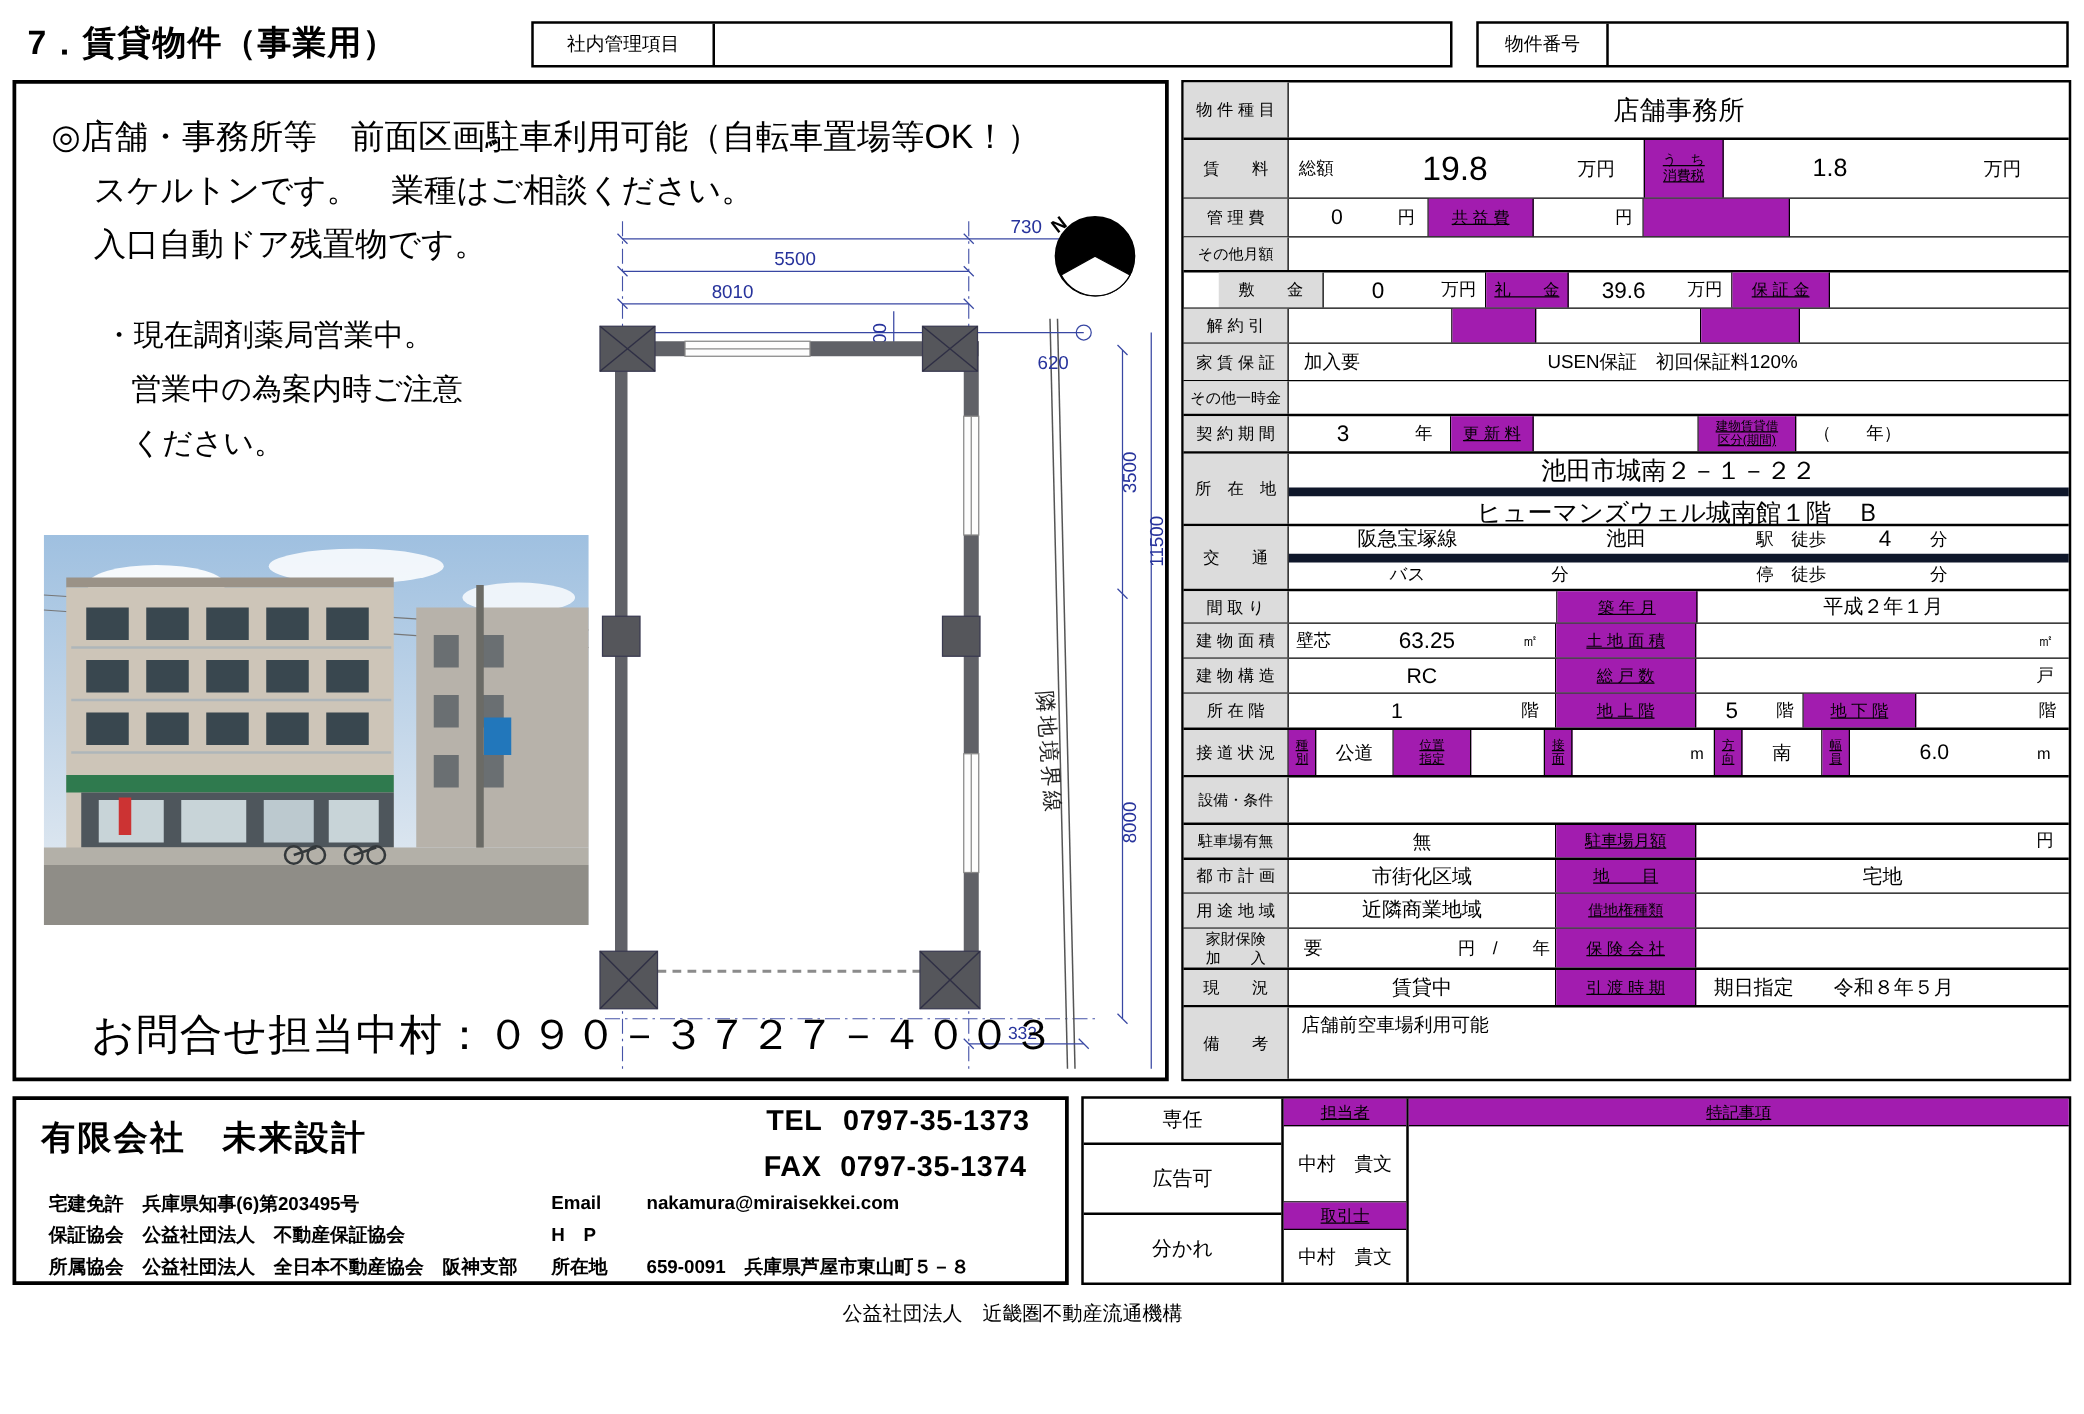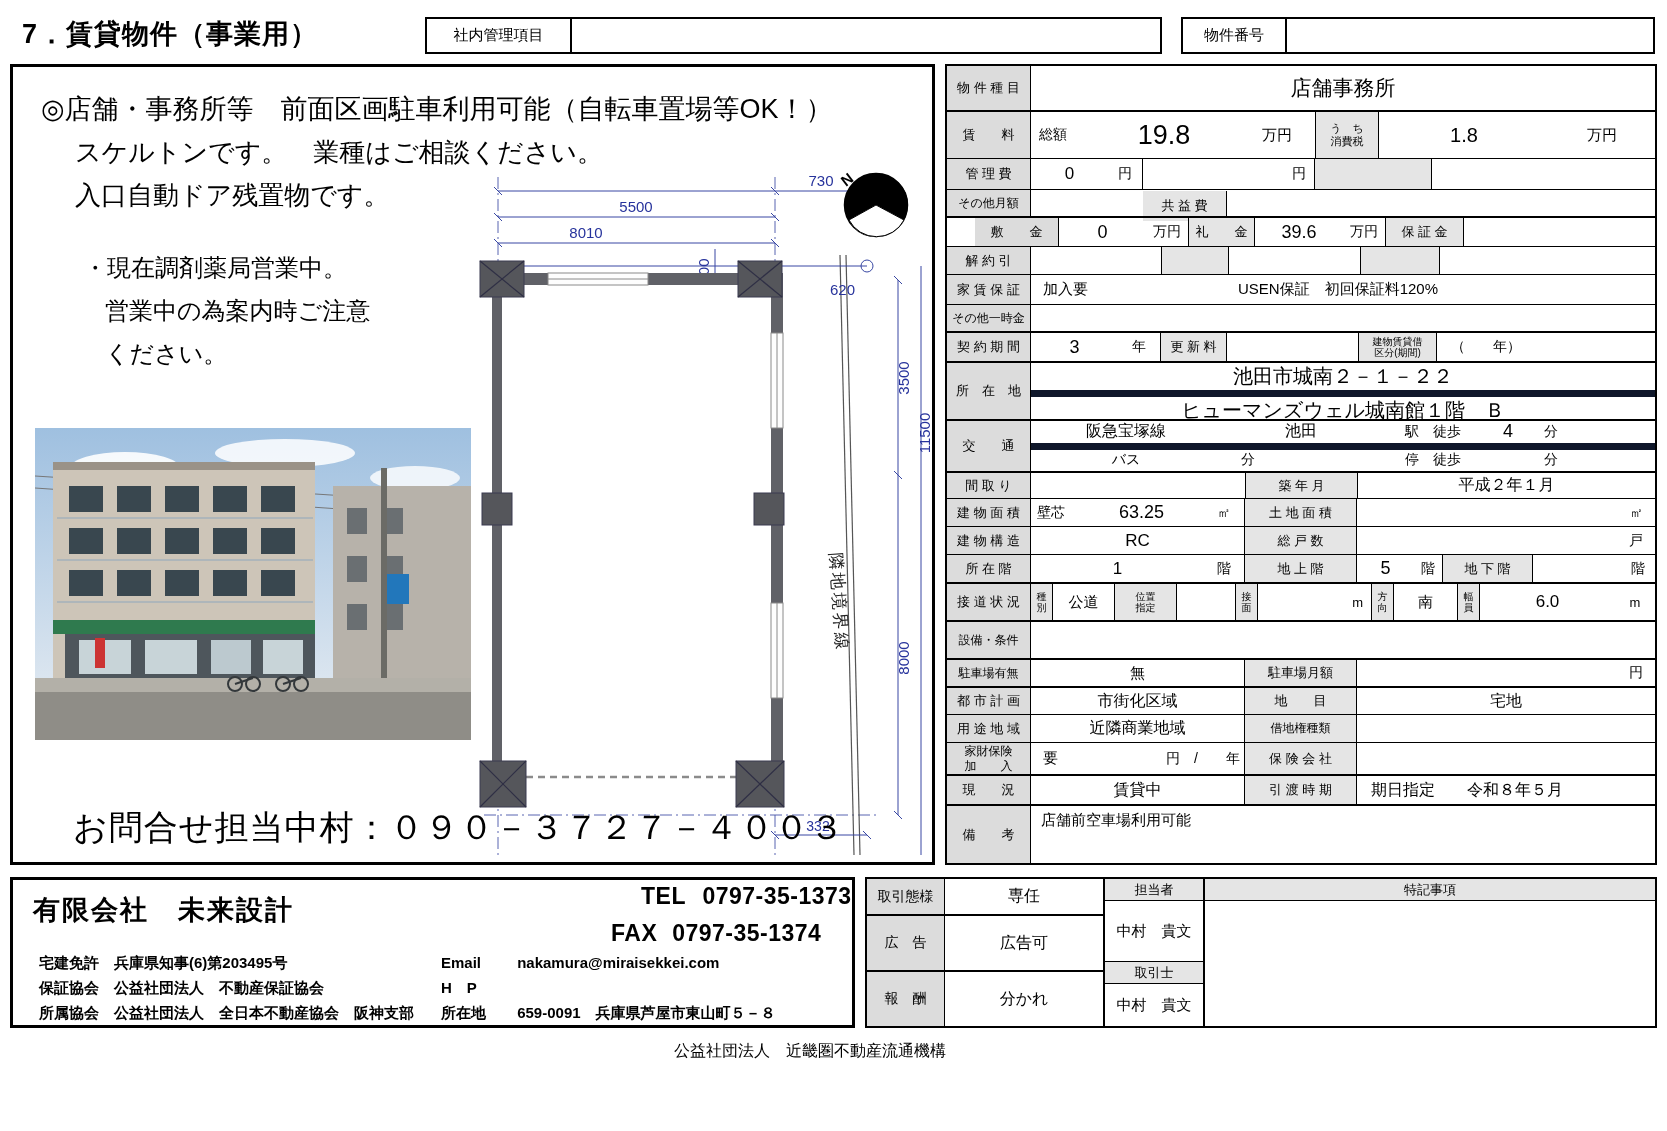--- a/index.html
+++ b/index.html
@@ -21,21 +21,21 @@
   .srow{display:flex;border-top:1px solid #000;box-sizing:border-box;flex:0 0 auto;min-height:0;}
   .srow.first{border-top:none;}
   .srow.thick{border-top-width:2px;}
   .slabel{flex:0 0 84px;background:#dcdcdc;border-right:1px solid #000;display:flex;align-items:center;justify-content:center;
           font-size:13px;text-align:center;white-space:pre-line;line-height:1.2;box-sizing:border-box;}
   .c{display:flex;align-items:center;justify-content:center;box-sizing:border-box;font-size:15px;height:100%;}
   .cc{display:flex;align-items:center;box-sizing:border-box;height:100%;}
   .col{display:flex;flex-direction:column;box-sizing:border-box;}
   .bR{border-right:1px solid #000;}
   .bB{border-bottom:7px solid #0f172a;}
-  .g{background:#e5e5e5;}
+  .g{background:#a21caf;text-decoration:underline;}
   .pre{white-space:pre-line;text-align:center;line-height:1.15;}
   .f10{font-size:10px;}.f11{font-size:11px;}.f12{font-size:12px;}.f13{font-size:13px;}.f14{font-size:14px;}
   .f15{font-size:15px;}.f16{font-size:16px;}.f17{font-size:17px;}.f18{font-size:18px;}.f20{font-size:20px;}
   .f21{font-size:21px;}.f27{font-size:27px;}
   .sp{display:block;}
   
   .company{position:absolute;left:10px;top:877px;width:845px;height:151px;border:3px solid #000;box-sizing:border-box;}
   .company .t{position:absolute;white-space:nowrap;}
   .cname{font-size:27px;font-weight:bold;letter-spacing:2px;}
   .clow{font-size:15px;font-weight:600;}
@@ -240,21 +240,21 @@
 消費税</div>
       <div class="c f20" style="width:170px;">1.8</div>
       <div class="c f15" style="flex:1;">万円</div>
     </div>
     <div class="srow" style="height:31px;">
       <div class="slabel">管 理 費</div>
       <div class="cc bR" style="width:112px;">
         <span class="sp f17" style="flex:1;text-align:center;">0</span>
         <span class="sp f14" style="width:34px;text-align:center;">円</span>
       </div>
-      <div class="c g bR f13" style="width:84px;margin-top:32px;">共 益 費</div>
+      <div class="c g bR f13" style="width:84px;">共 益 費</div>
       <div class="cc bR" style="width:88px;">
         <span class="sp f14" style="margin-left:auto;padding-right:8px;">円</span>
       </div>
       <div class="c g bR" style="width:117px;"></div>
       <div style="flex:1;"></div>
     </div>
     <div class="srow" style="height:27px;">
       <div class="slabel f12">その他月額</div>
       <div style="flex:1;"></div>
     </div>
@@ -436,21 +436,21 @@
       <div class="slabel">備　　考</div>
       <div class="f15" style="flex:1;padding:5px 10px;box-sizing:border-box;">店舗前空車場利用可能</div>
     </div>
   </div>
 
   <div class="company">
     <div class="t cname" style="left:20px;top:12px;">有限会社　未来設計</div>
     <div class="t clow" style="left:26px;top:74px;">宅建免許　兵庫県知事(6)第203495号</div>
     <div class="t clow" style="left:26px;top:99px;">保証協会　公益社団法人　不動産保証協会</div>
     <div class="t clow" style="left:26px;top:124px;">所属協会　公益社団法人　全日本不動産協会　阪神支部</div>
-    <div class="t telfax" style="left:628px;top:3px;">
+    <div class="t telfax" style="left:600px;top:3px;">
       <span>TEL</span>
       <span style="margin-left:10px;">0797-35-1373</span>
     </div>
     <div class="t telfax" style="left:598px;top:40px;text-align:right;">
       <span>FAX</span>
       <span style="margin-left:8px;">0797-35-1374</span>
     </div>
     <div class="t clow" style="left:428px;top:74px;">
       <span style="display:inline-block;width:72px;">Email</span>
       <span>nakamura@miraisekkei.com</span>
@@ -458,25 +458,20 @@
     <div class="t clow" style="left:428px;top:99px;">
       <span>H　P</span>
     </div>
     <div class="t clow" style="left:428px;top:124px;">
       <span style="display:inline-block;width:72px;">所在地</span>
       <span>659-0091　兵庫県芦屋市東山町５－８</span>
     </div>
   </div>
 
   <div class="deal">
-    <div class="dcol" style="width:78px;background:#dcdcdc;border-right:1px solid #000;">
-      <div class="dcell f14" style="height:37px;border-bottom:2px solid #000;box-sizing:border-box;">取引態様</div>
-      <div class="dcell f14" style="height:56px;border-bottom:2px solid #000;box-sizing:border-box;">広　告</div>
-      <div class="dcell f14" style="flex:1;">報　酬</div>
-    </div>
     <div class="dcol" style="width:160px;border-right:2px solid #000;">
       <div class="dcell f16" style="height:37px;border-bottom:2px solid #000;box-sizing:border-box;">専任</div>
       <div class="dcell f16" style="height:56px;border-bottom:2px solid #000;box-sizing:border-box;">広告可</div>
       <div class="dcell f16" style="flex:1;text-align:right;">分かれ</div>
     </div>
     <div class="dcol" style="width:100px;border-right:2px solid #000;">
       <div class="dcell f13 g" style="height:22px;border-bottom:1px solid #000;box-sizing:border-box;">担当者</div>
       <div class="dcell f15" style="height:61px;border-bottom:1px solid #000;box-sizing:border-box;">中村　貴文</div>
       <div class="dcell f13 g" style="height:22px;border-bottom:1px solid #000;box-sizing:border-box;">取引士</div>
       <div class="dcell f15" style="flex:1;">中村　貴文</div>

